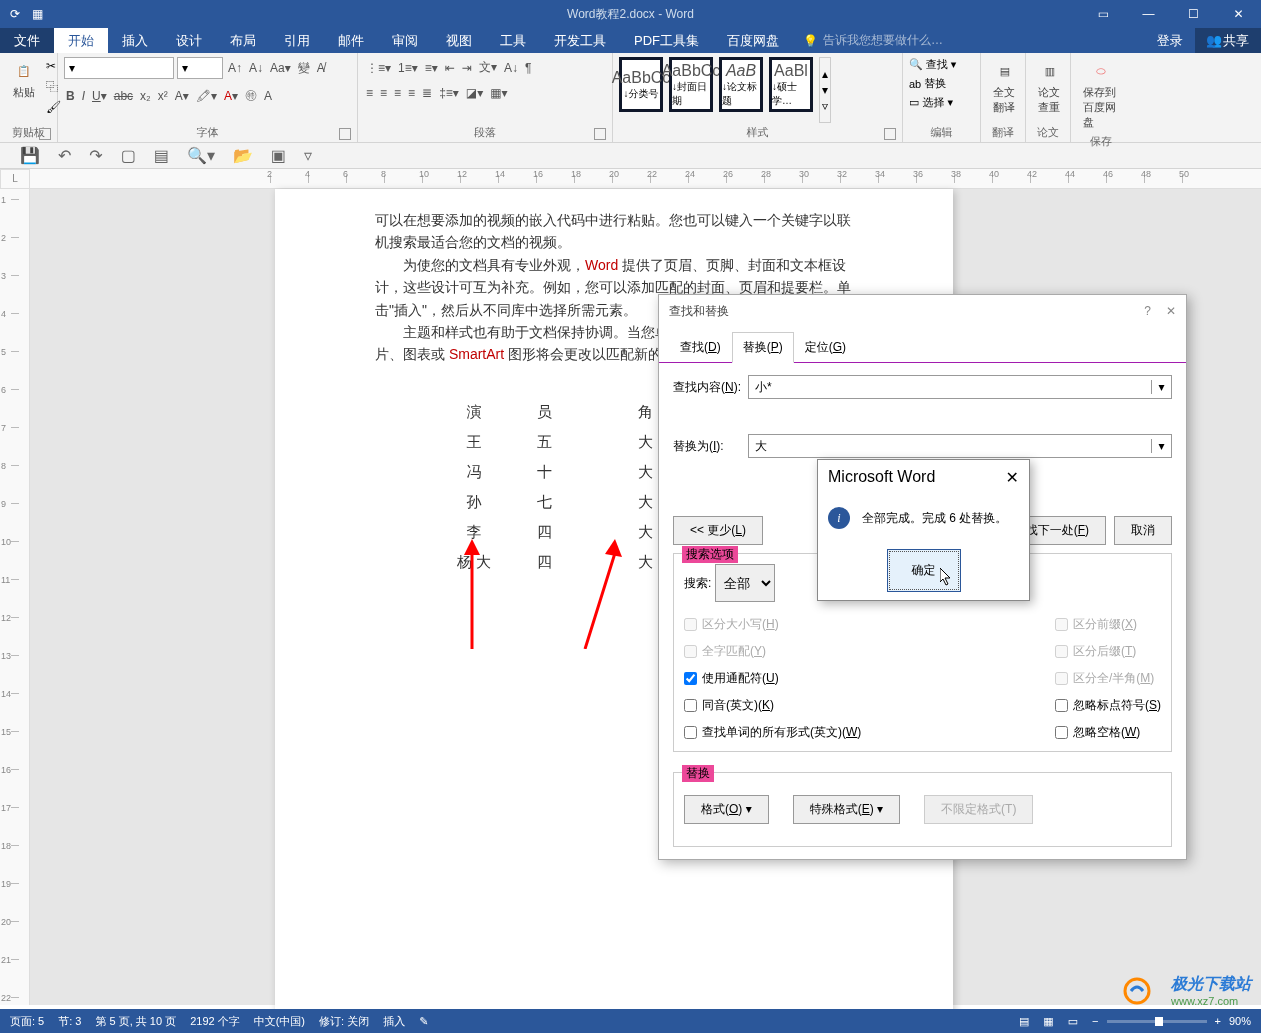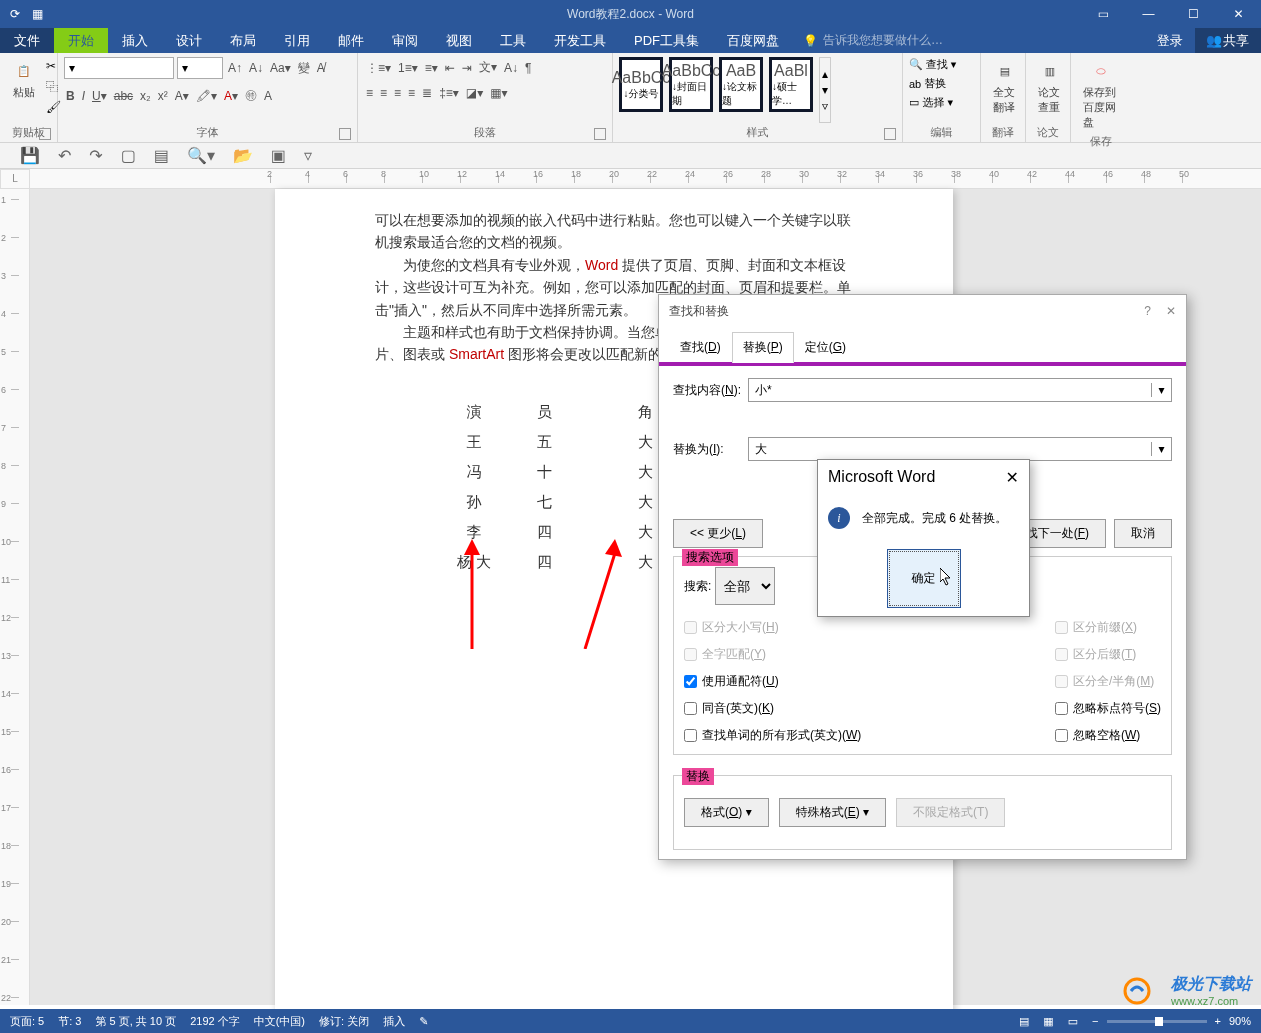--- a/index.html
+++ b/index.html
@@ -8,21 +8,21 @@
 
 .titlebar { height: 28px; background: #2b579a; display: flex; align-items: center; color: #fff; font-size: 12px; position: relative; }
 .titlebar .left-icons { display: flex; gap: 12px; padding-left: 10px; }
 .titlebar .title { position: absolute; left: 50%; transform: translateX(-50%); color: #cfdceb; font-size: 12px; }
 .titlebar .right-icons { position: absolute; right: 0; display: flex; }
 .titlebar .winbtn { width: 45px; height: 28px; display: flex; align-items: center; justify-content: center; color: #fff; }
 
 
 .menubar { height: 25px; background: #2b579a; display: flex; align-items: stretch; color: #fff; font-size: 13px; }
 .menubar .tab { padding: 0 14px; display: flex; align-items: center; }
-.menubar .tab.active { background: #84cc16; color: #2b579a; }
+.menubar .tab.active { background: #ffffff; color: #2b579a; }
 .menubar .tab.first { background: #1e3e6e; }
 .menubar .tell { color: #a9bbd5; display: flex; align-items: center; gap: 5px; padding-left: 10px; font-size: 12px; }
 .menubar .right { margin-left: auto; display: flex; }
 .menubar .rightbtn { padding: 0 12px; display: flex; align-items: center; }
 
 
 .ribbon { height: 90px; background: #f3f3f3; border-bottom: 1px solid #d4d4d4; display: flex; font-size: 12px; }
 .rgroup { border-right: 1px solid #d4d4d4; display: flex; flex-direction: column; padding: 4px 6px 0; }
 .rgroup .tools { flex: 1; display: flex; align-items: flex-start; gap: 4px; }
 .rgroup .label { text-align: center; color: #666; font-size: 11px; padding: 2px 0; position: relative; }
@@ -59,48 +59,48 @@
 
 
 .arrow { position: absolute; pointer-events: none; }
 .arrow svg line { stroke: #ff0000; stroke-width: 3; }
 .arrow svg polygon { fill: #ff0000; }
 
 
 .dialog { position: absolute; background: #fff; border: 1px solid #aaa; box-shadow: 3px 3px 12px rgba(0,0,0,.3); font-size: 12px; }
 .dlg-title { height: 32px; display: flex; align-items: center; padding: 0 10px; justify-content: space-between; color: #444; }
 .dlg-title .tbtns { display: flex; gap: 15px; color: #888; }
-.dlg-tabs { display: flex; border-bottom: 4px solid #a21caf; padding: 0 10px; margin-top: 4px; }
+.dlg-tabs { display: flex; border-bottom: 1px solid #a21caf; padding: 0 10px; margin-top: 4px; }
 .dlg-tabs .dlgtab { padding: 6px 10px; border: 1px solid transparent; position: relative; top: 1px; }
 .dlg-tabs .dlgtab.active { border: 1px solid #ccc; border-bottom: 1px solid #fff; background: #fff; }
 .dlg-body { padding: 12px 14px; }
 .frow { display: flex; align-items: center; margin-bottom: 20px; }
 .frow .lbl { width: 75px; }
 .frow .input { flex: 1; border: 1px solid #999; height: 24px; display: flex; align-items: center; }
 .frow .input span { padding: 0 6px; flex: 1; }
 .frow .input .dd { width: 20px; border-left: 1px solid #999; text-align: center; }
-.btnrow { display: flex; gap: 10px; margin: 8px 0; }
+.btnrow { display: flex; gap: 24px; margin: 8px 0; }
 .dbtn { border: 1px solid #999; padding: 5px 16px; background: #efefef; font-size: 12px; }
 .dbtn.disabled { color: #aaa; border-color: #ccc; }
 .fieldset { border: 1px solid #ccc; padding: 10px; position: relative; margin-top: 8px; }
 .fieldset .legend { position: absolute; top: -8px; left: 8px; background: #ec4899; padding: 0 4px; }
 .chkrow { display: flex; justify-content: space-between; padding: 10px 0 0; }
 .chkcol { display: flex; flex-direction: column; gap: 10px; }
 .chk { display: flex; align-items: center; gap: 5px; }
 .chk input { width: 13px; height: 13px; }
 .chk.disabled { color: #aaa; }
 .sel { border: 1px solid #999; height: 38px; padding: 0 4px; width: 60px; }
 
 
 .msgbox { position: absolute; background: #fff; border: 1px solid #888; box-shadow: 3px 3px 10px rgba(0,0,0,.3); width: 213px; }
 .msgbox .mtitle { padding: 8px 10px; font-size: 16px; display: flex; justify-content: space-between; }
 .msgbox .mbody { padding: 12px 10px; display: flex; align-items: center; gap: 12px; font-size: 12px; }
 .msgbox .mbody .micon { width: 22px; height: 22px; border-radius: 50%; background: #2b579a; color: #fff; display: flex; align-items: center; justify-content: center; font-family: serif; font-style: italic; }
 .msgbox .mfoot { padding: 8px; text-align: center; }
-.msgbox .okbtn { border: 1px solid #2b579a; background: #e5f1fb; padding: 20px 24px; font-size: 12px; outline: 1px dotted #555; outline-offset: -3px; }
+.msgbox .okbtn { border: 1px solid #2b579a; background: #e5f1fb; padding: 12px 24px; font-size: 12px; outline: 1px dotted #555; outline-offset: -3px; }
 
 
 .statusbar { position: absolute; bottom: 0; left: 0; right: 0; height: 24px; background: #2b579a; color: #fff; font-size: 11px; display: flex; align-items: center; padding: 0 10px; gap: 14px; }
 .statusbar .spacer { flex: 1; }
 .statusbar .zoom { display: flex; align-items: center; gap: 8px; }
 .statusbar .slider { width: 100px; height: 3px; background: #6a89b8; position: relative; }
 .statusbar .slider .thumb { position: absolute; left: 48%; top: -3px; width: 8px; height: 9px; background: #fff; }
 
 
 .watermark { position: absolute; right: 10px; bottom: 26px; font-size: 16px; color: #2b7bd6; font-style: italic; font-weight: bold; display: flex; align-items: center; gap: 20px; }
@@ -244,21 +244,21 @@
     <div class="tools" style="align-items:stretch">
       <div class="styleitem">
           <div class="preview">AaBbCc</div>
           <div>↓分类号</div>
         </div>
       <div class="styleitem">
           <div class="preview">AaBbCc</div>
           <div>↓封面日期</div>
         </div>
       <div class="styleitem">
-          <div class="preview" style="">AaB</div>
+          <div class="preview" style="font-style:italic">AaB</div>
           <div>↓论文标题</div>
         </div>
       <div class="styleitem">
           <div class="preview">AaBl</div>
           <div>↓硕士学…</div>
         </div>
       <div class="rstack" style="justify-content:center;border:1px solid #ccc;padding:2px">
         <span>▴</span>
         <span>▾</span>
         <span>▿</span>

